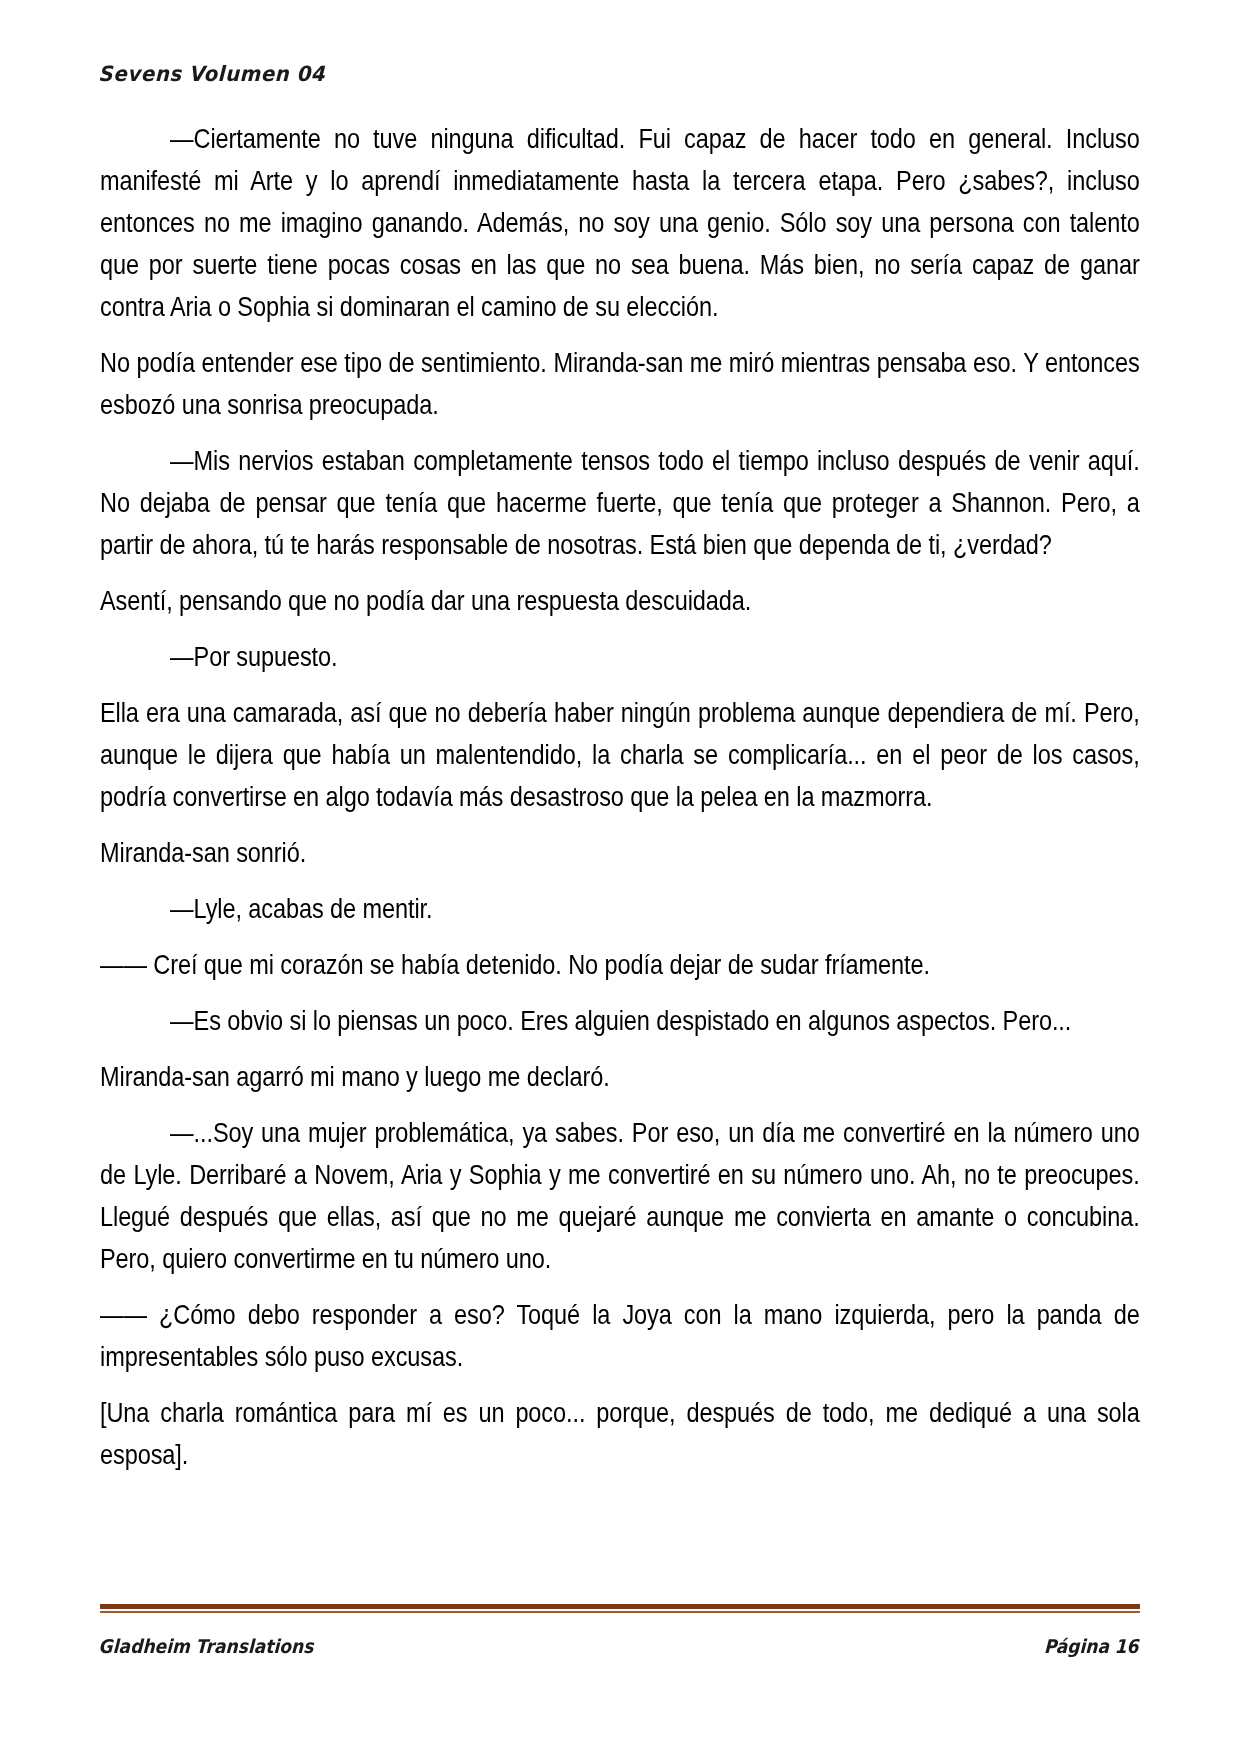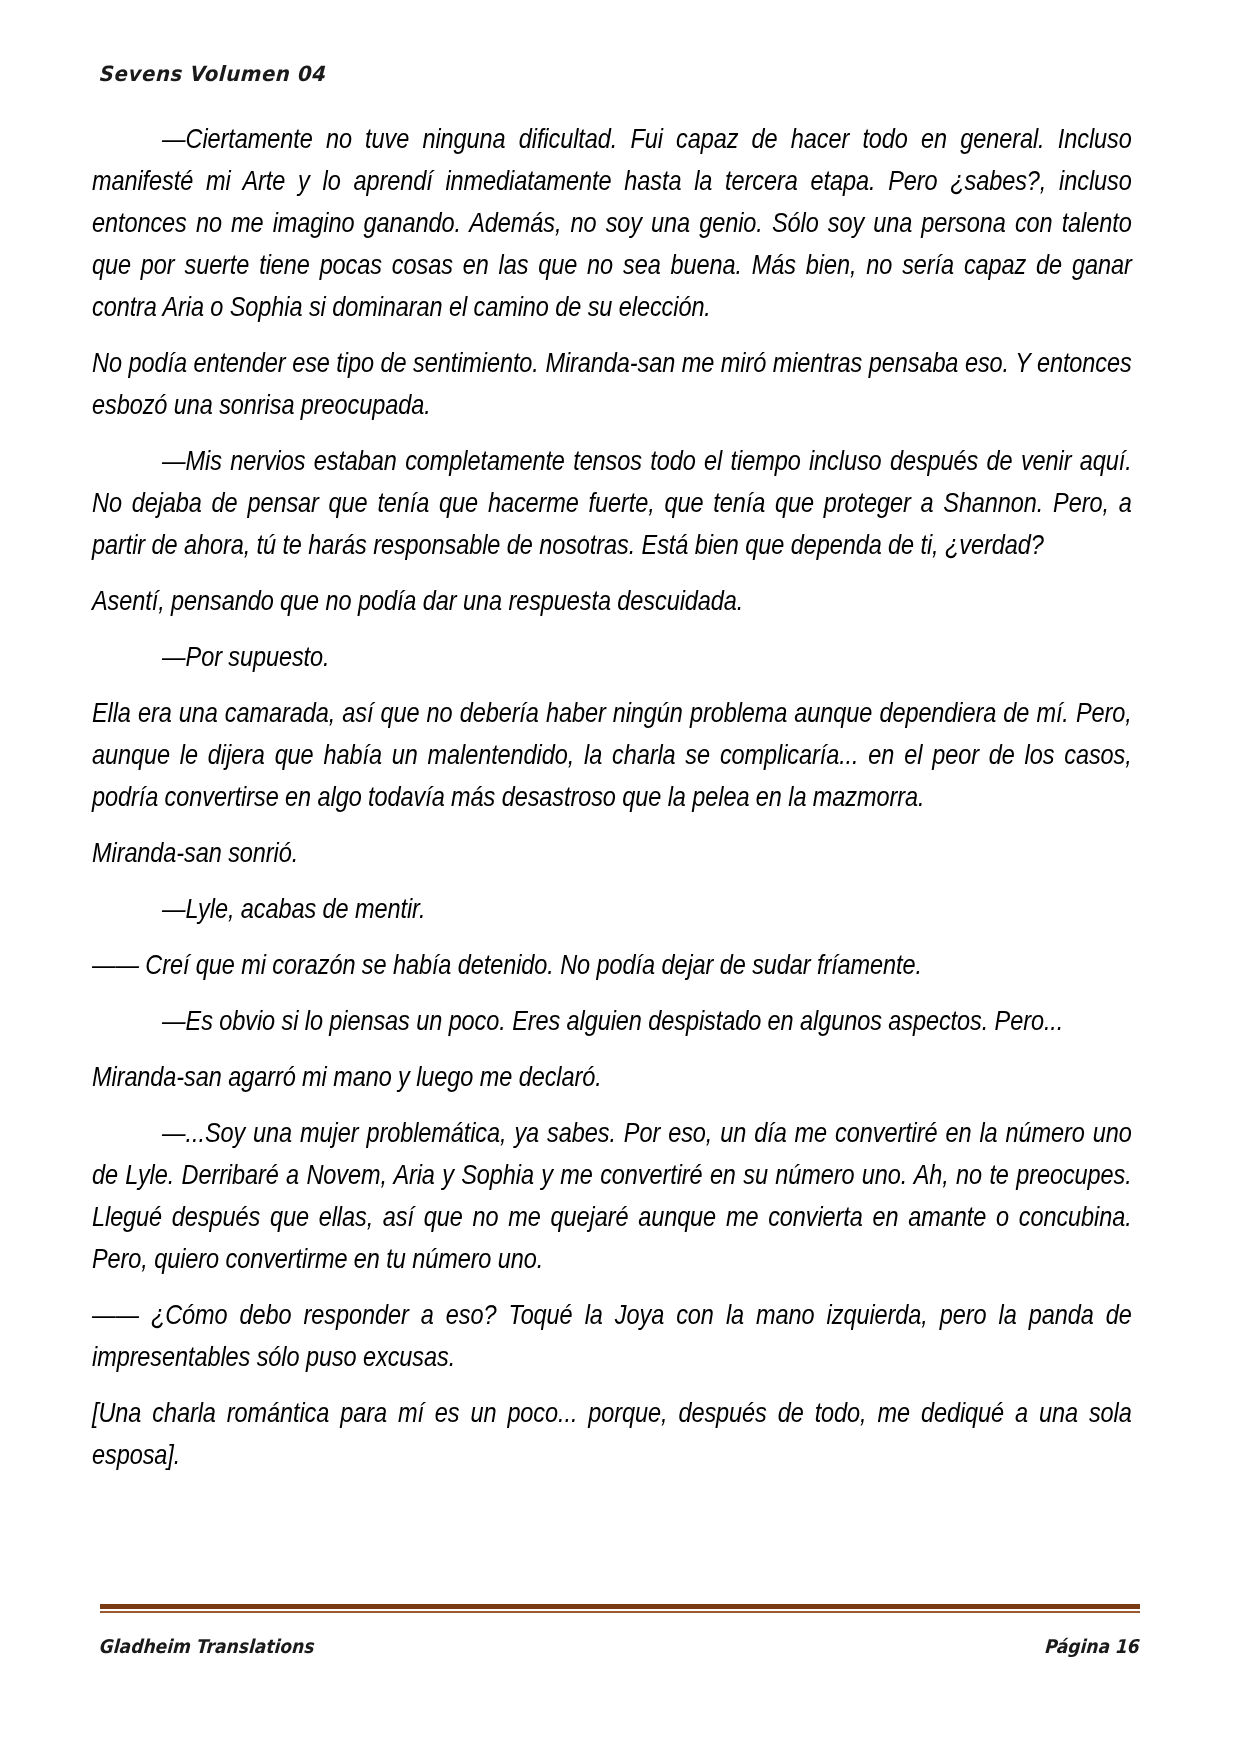--- a/index.html
+++ b/index.html
@@ -35,24 +35,23 @@
     letter-spacing: 0.6px;
     color: #1a1a1a;
     white-space: nowrap;
     transform: scaleX(0.94) skewX(-4deg);
     transform-origin: left center;
   }
 
   
   .content {
     position: absolute;
-    left: 92px;
+    left: 100px;
     top: 118px;
     width: 1040px;
-    font-style: italic;
   }
 
   .para {
     margin: 0 0 14px 0;
     font-size: 27.5px;
     line-height: 42px;
     color: #000000;
     text-align: justify;
     text-justify: inter-word;
     font-stretch: condensed;

